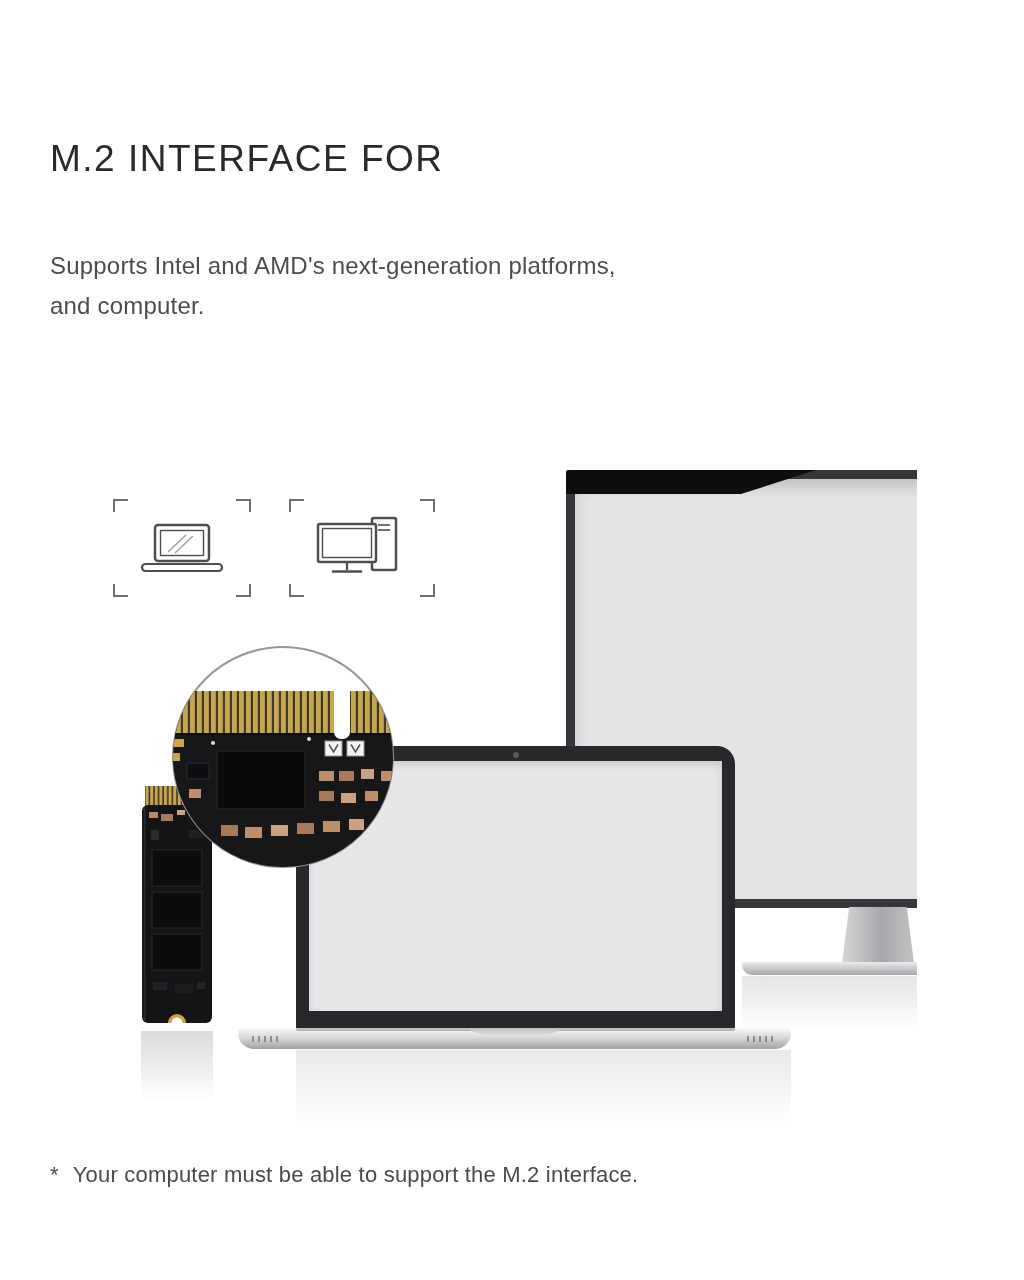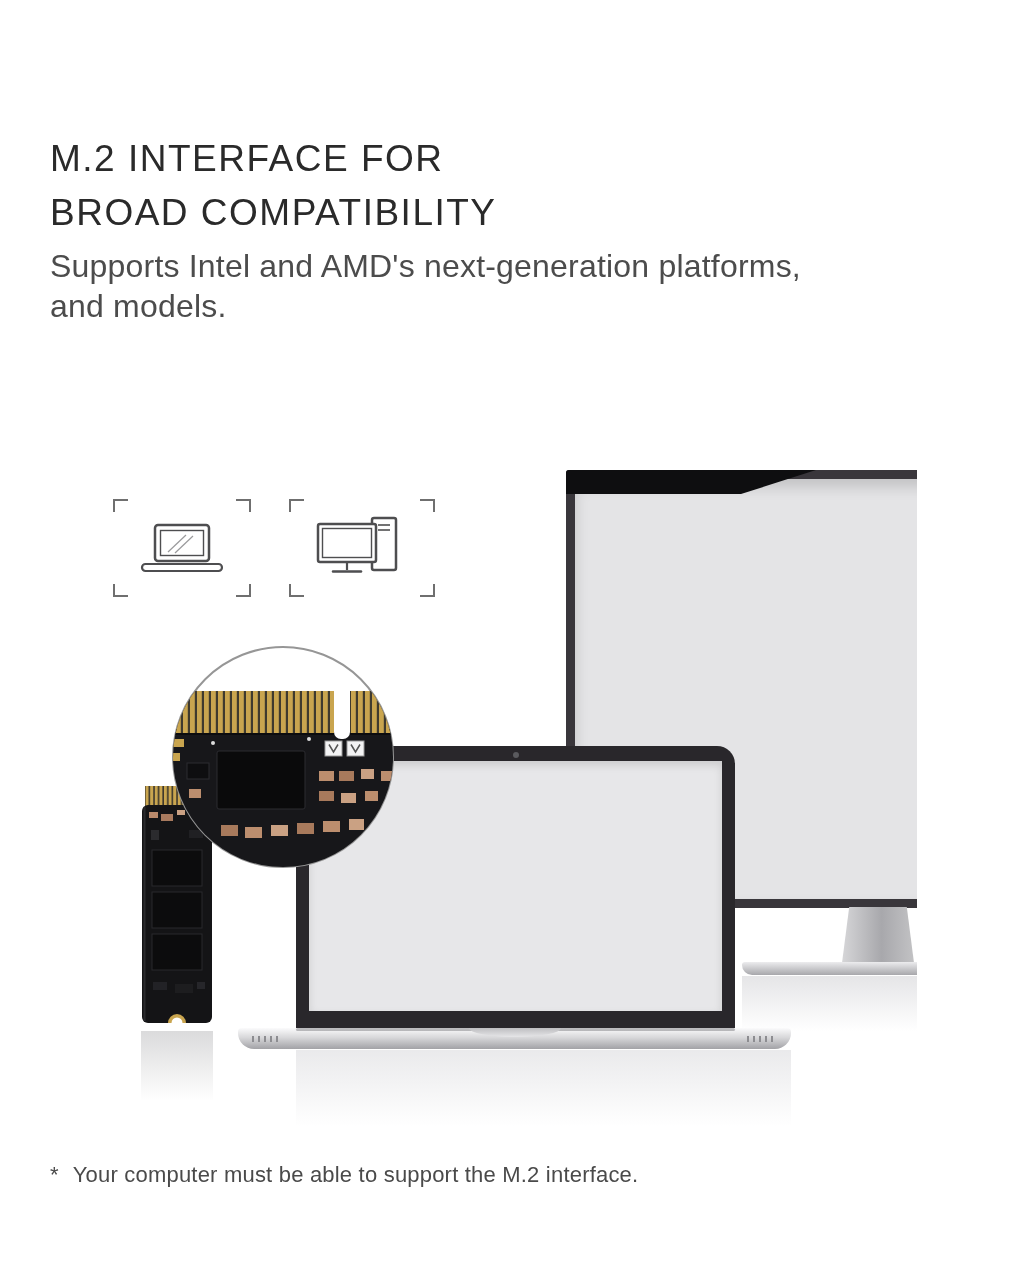--- a/index.html
+++ b/index.html
@@ -2,21 +2,21 @@
 <html><head>
 <meta charset="utf-8">
 <style>
   * { margin:0; padding:0; box-sizing:border-box; }
   body { background:#ffffff; font-family:"Liberation Sans", sans-serif; }
   .page { position:relative; width:917px; height:1280px; background:#ffffff; overflow:hidden; }
 
   
   .heading { position:absolute; left:50px; top:132px; font-size:37px; line-height:54px;
              letter-spacing:1.5px; color:#2a2a2a; font-weight:500; }
-  .paragraph { position:absolute; left:50px; top:246px; font-size:32px; line-height:40px;
+  .paragraph { position:absolute; left:50px; top:246px; font-size:24px; line-height:40px;
                color:#4c4c4c; letter-spacing:0.2px; }
   .footnote { position:absolute; left:50px; top:1162px; font-size:22px; color:#4a4a4a;
               display:flex; gap:14px; letter-spacing:0.2px; }
 
   
   .icon-frame { position:absolute; width:138px; height:98px; }
   .frame-laptop { left:113px; top:499px; }
   .frame-desktop { left:289px; top:499px; width:146px; }
   .corner { position:absolute; width:15px; height:13px; border:0 solid #6f6f6f; }
   .c-tl { top:0; left:0; border-top-width:2px; border-left-width:2px; }
@@ -72,26 +72,25 @@
   .reflect-ssd { left:141px; top:1031px; width:72px; height:70px;
       background:linear-gradient(180deg, rgba(90,90,95,.22), rgba(255,255,255,0)); }
 </style>
 </head>
 <body>
 
 <div class="page">
 
   <div class="heading">
     <div>M.2 INTERFACE FOR</div>
-    <div>BROAD COMPATIBILITY</div>
   </div>
 
   <div class="paragraph">
     <div>Supports Intel and AMD's next-generation platforms,</div>
-    <div>and models.</div>
+    <div>and computer.</div>
   </div>
 
   <div class="icon-frame frame-laptop">
     <span class="corner c-tl"></span>
     <span class="corner c-tr"></span>
     <span class="corner c-bl"></span>
     <span class="corner c-br"></span>
     <svg width="88" height="52" viewBox="0 0 88 52">
       <rect x="17" y="3" width="54" height="36" rx="3" fill="none" stroke="#4e4e50" stroke-width="2.5"></rect>
       <rect x="22.5" y="8.5" width="43" height="25" fill="none" stroke="#4e4e50" stroke-width="1.4"></rect>

